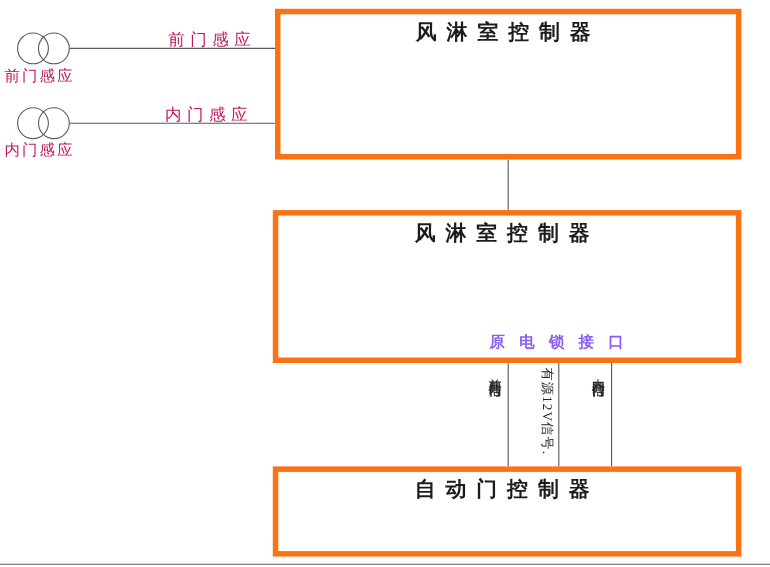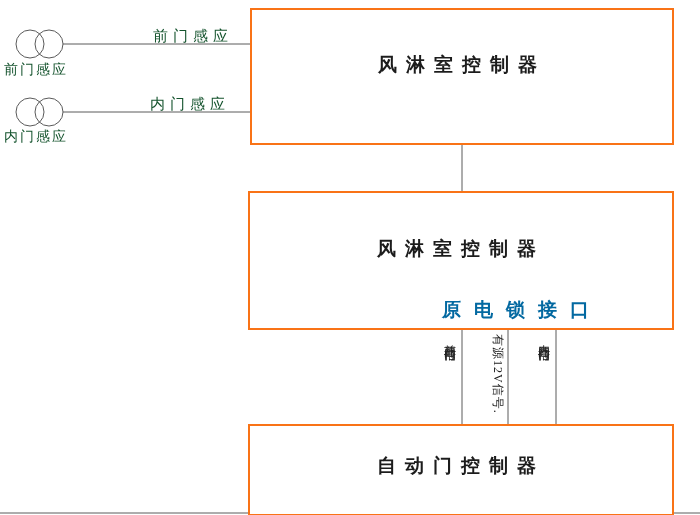--- a/index.html
+++ b/index.html
@@ -14,50 +14,49 @@
   }
   .overlay {
     position: absolute;
     left: 0; top: 0;
     width: 700px; height: 515px;
   }
   .overlay line { stroke: #5a5a5a; stroke-width: 1; }
   .overlay circle { stroke: #5a5a5a; stroke-width: 1; fill: none; }
   .box {
     position: absolute;
-    border: 2px solid #f97316;
+    border: 5px solid #f97316;
     background: #ffffff;
     display: flex;
     flex-direction: column;
     align-items: center;
-    justify-content: center;
     box-sizing: border-box;
   }
   .box-title {
     font-size: 19px;
     font-weight: bold;
     letter-spacing: 9px;
     line-height: 34px;
     color: #1c1c1c;
     white-space: nowrap;
   }
   .corner-label {
     position: absolute;
     left: 192px;
     bottom: 5px;
-    font-size: 19px;
+    font-size: 14px;
     font-weight: bold;
     letter-spacing: 13px;
-    color: #0369a1;
+    color: #8b5cf6;
     white-space: nowrap;
   }
   .label {
     position: absolute;
     white-space: nowrap;
-    color: #14532d;
+    color: #be185d;
   }
   .sensor-label {
     font-size: 14px;
     letter-spacing: 2px;
   }
   .wire-label {
     font-size: 15px;
     letter-spacing: 5px;
   }
   .vlabel {
@@ -113,17 +112,17 @@
 
   <div class="box" style="left:248px; top:191px; width:426px; height:139px; padding-bottom:24px">
     <div class="box-title">风淋室控制器</div>
     <div class="corner-label">原电锁接口</div>
   </div>
 
   <div class="vlabel upright" style="left:443px; top:335px; height:86px">前门开门信号</div>
   <div class="vlabel rotated" style="left:504px; top:334px">有源12V信号.</div>
   <div class="vlabel upright" style="left:537px; top:335px; height:86px">内门开门信号</div>
 
-  <div class="box" style="left:248px; top:424px; width:426px; height:92px; padding-bottom:8px">
+  <div class="box" style="left:248px; top:424px; width:426px; height:82px; padding-bottom:8px">
     <div class="box-title">自动门控制器</div>
   </div>
 
 </div>
 
 </body></html>

